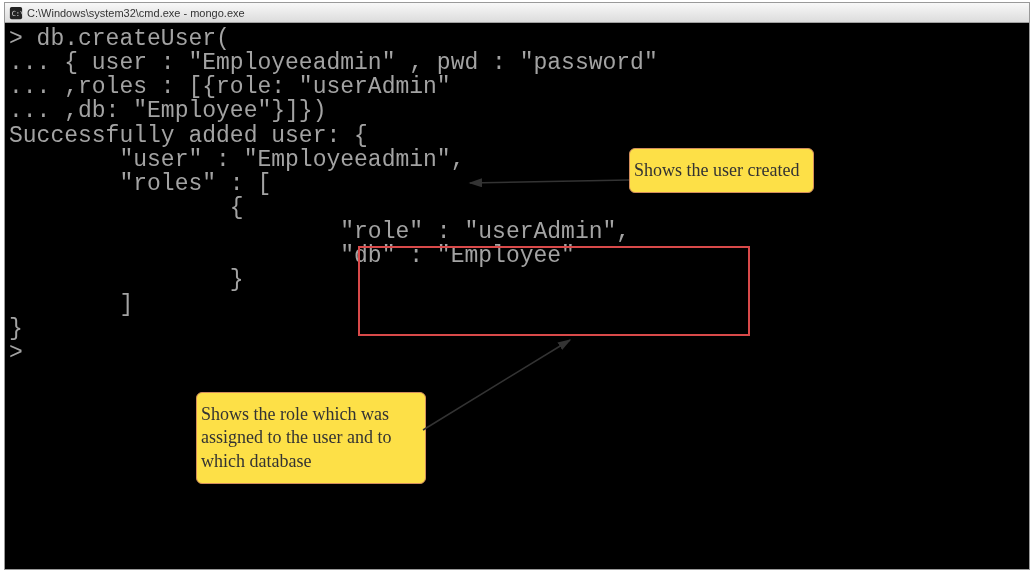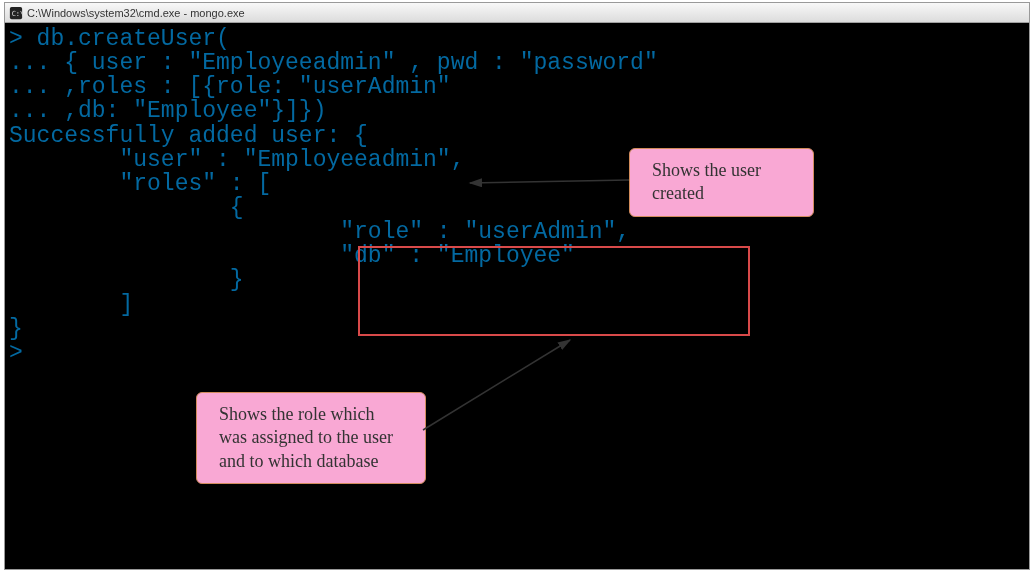--- a/index.html
+++ b/index.html
@@ -34,45 +34,45 @@
   .titlebar .icon {
     width: 14px;
     height: 14px;
     margin-right: 4px;
     display: inline-flex;
     align-items: center;
     justify-content: center;
   }
   .terminal {
     background: #000;
-    color: #0369a1;
+    color: #a3a3a3;
     font-size: 23px;
     line-height: 1.05;
     padding: 4px 4px;
     white-space: pre;
     font-family: "Consolas", "Courier New", monospace;
     letter-spacing: 0px;
     height: calc(100% - 20px);
     position: relative;
   }
   .red-box {
     position: absolute;
     border: 2px solid #d94a4a;
     left: 358px;
     top: 246px;
     width: 392px;
     height: 90px;
     pointer-events: none;
   }
   .callout {
     position: absolute;
-    background: #f9a8d4;
+    background: #fde047;
     border: 1px solid #d28c5c;
     border-radius: 6px;
-    padding: 10px 22px;
+    padding: 10px 4px;
     font-family: "Segoe Script", "Comic Sans MS", cursive;
     font-size: 18px;
     color: #333;
     line-height: 1.3;
   }
   .callout-1 {
     left: 629px;
     top: 148px;
     width: 185px;
   }

